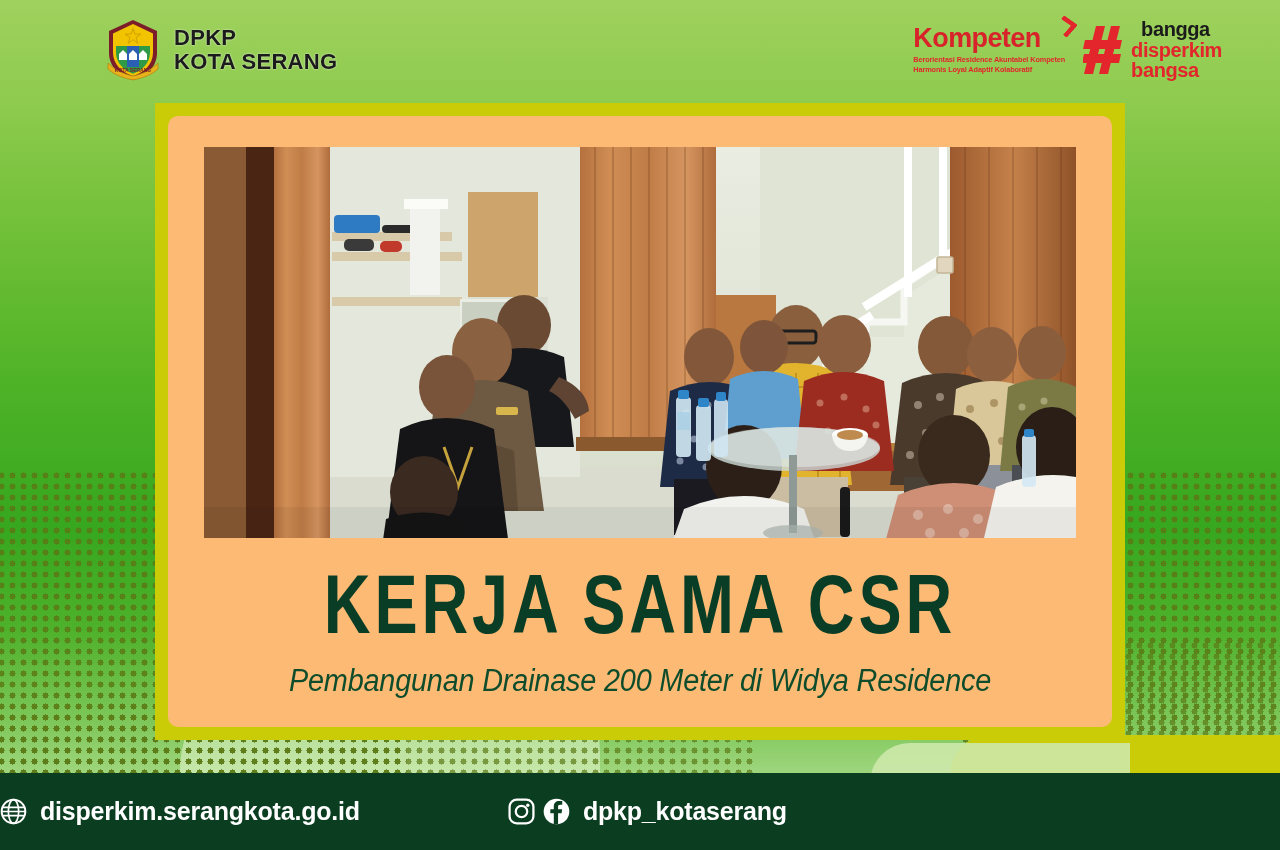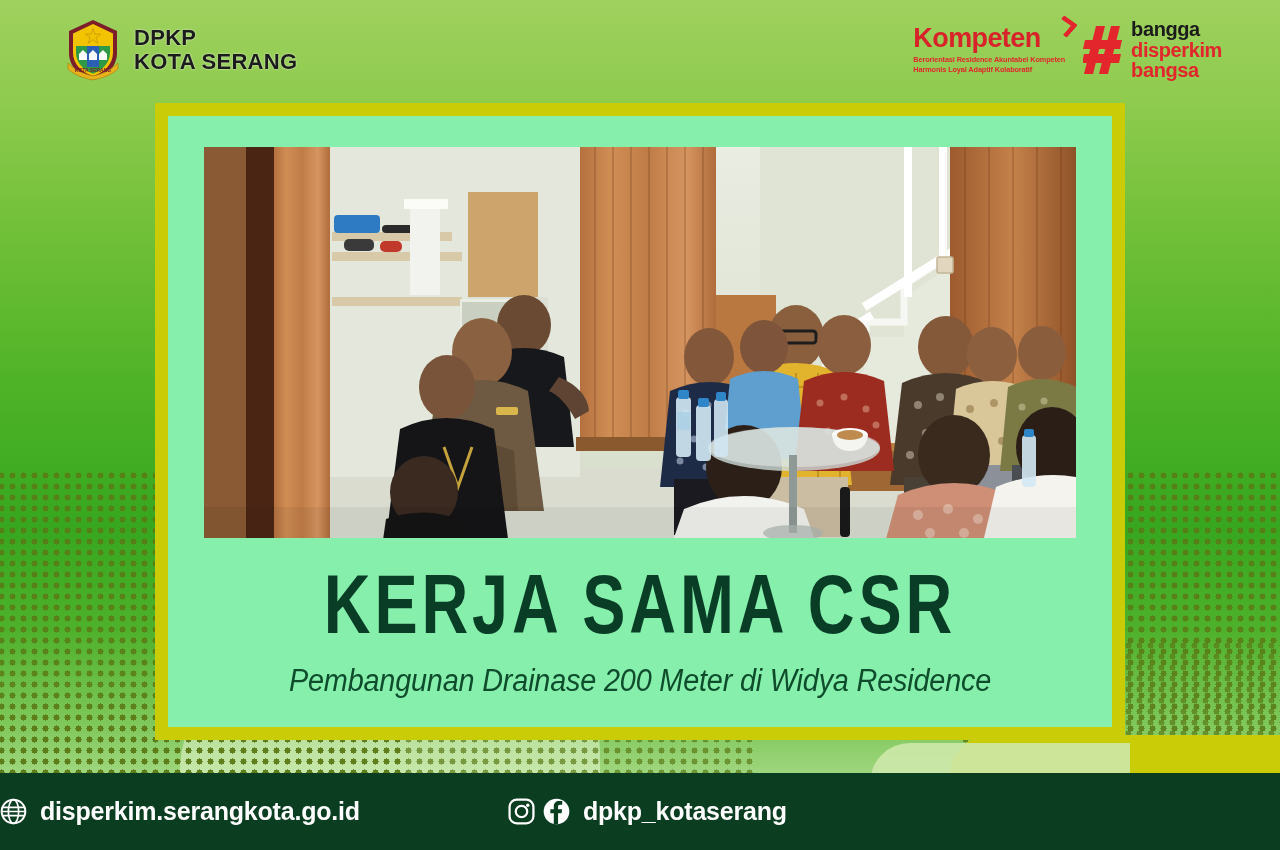--- a/index.html
+++ b/index.html
@@ -73,21 +73,21 @@
     position: absolute;
     right: 150px; top: 743px; width: 260px; height: 40px;
     background: rgba(205,232,170,.9);
     border-radius: 60px 0 0 0;
     pointer-events: none;
   }
 
   
   .header {
     position: absolute; left: 0; top: 0; width: 1280px; height: 100px;
-    display: flex; align-items: center;
+    display: flex; align-items: center; padding-left: 40px;
   }
   .brand { display: flex; align-items: center; gap: 14px; margin-left: 66px; }
   .crest { width: 54px; height: 62px; flex: 0 0 auto; }
   .brand-text {
     color: #1B1B1B;
     font-weight: 700;
     line-height: 1.1;
     letter-spacing: .3px;
     text-shadow: 0 0 2px rgba(255,255,255,.85);
   }
@@ -115,35 +115,36 @@
     margin-top: 3px; font-size: 7.3px; line-height: 1.35;
     font-weight: 700; color: #E2262C; letter-spacing: -.1px;
     white-space: nowrap;
   }
   .bangga { display: flex; align-items: center; gap: 8px; }
   .hashmark {
     position: relative; width: 40px; height: 52px; flex: 0 0 auto;
   }
   .bangga-words { line-height: 1.02; }
   .bw { font-size: 20px; font-weight: 800; letter-spacing: -.4px; }
-  .bw1 { color: #1B1B1B; }
+  .bw1 { color: #1B1B1B; margin-left: 10px; }
   .bw2 { color: #E2262C; }
   .bw3 { color: #E2262C; }
 
   
   .card-outer {
     position: absolute;
     left: 155px; top: 103px; width: 970px; height: 637px;
     background: #C9CC06;
     padding: 13px;
   }
   .card {
     width: 100%; height: 100%;
-    background: #86efac;
+    background: #fdba74;
     position: relative;
+    border-radius: 10px;
   }
   .photo {
     position: absolute; left: 36px; top: 31px;
     width: 872px; height: 391px;
     overflow: hidden;
     background: #B9835A;
   }
   .photo svg { display: block; width: 100%; height: 100%; }
 
   .title {

